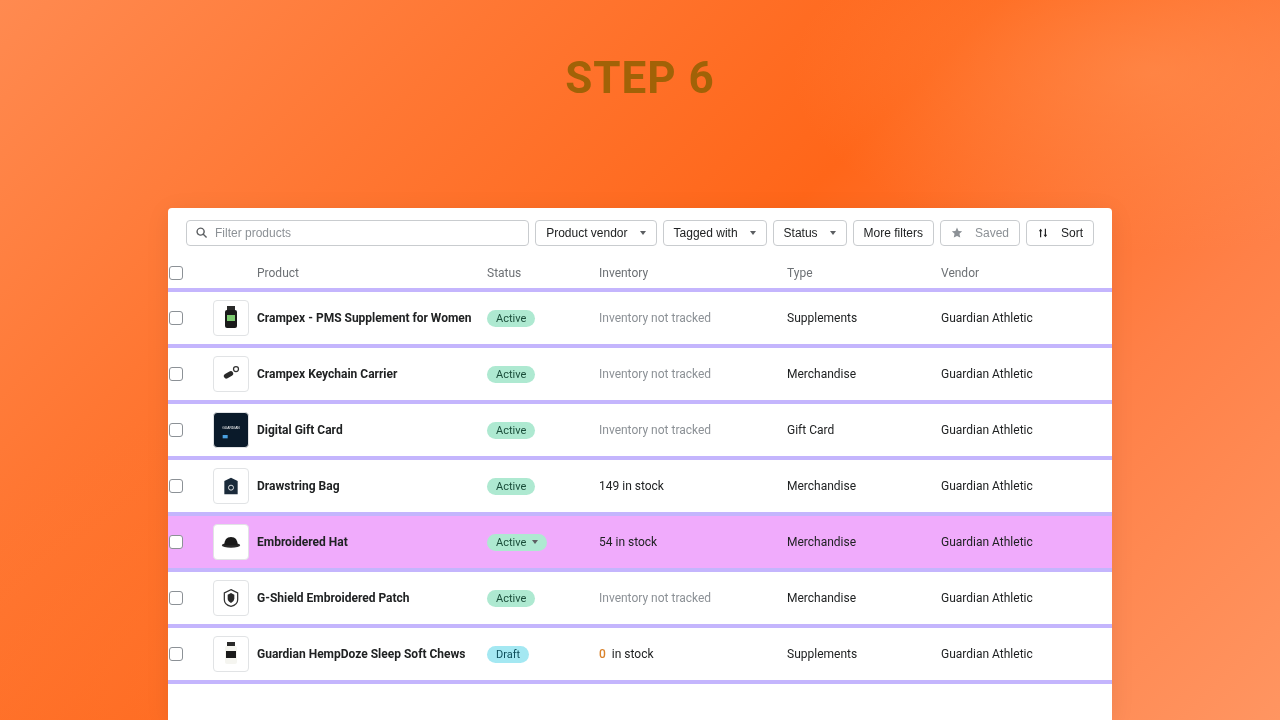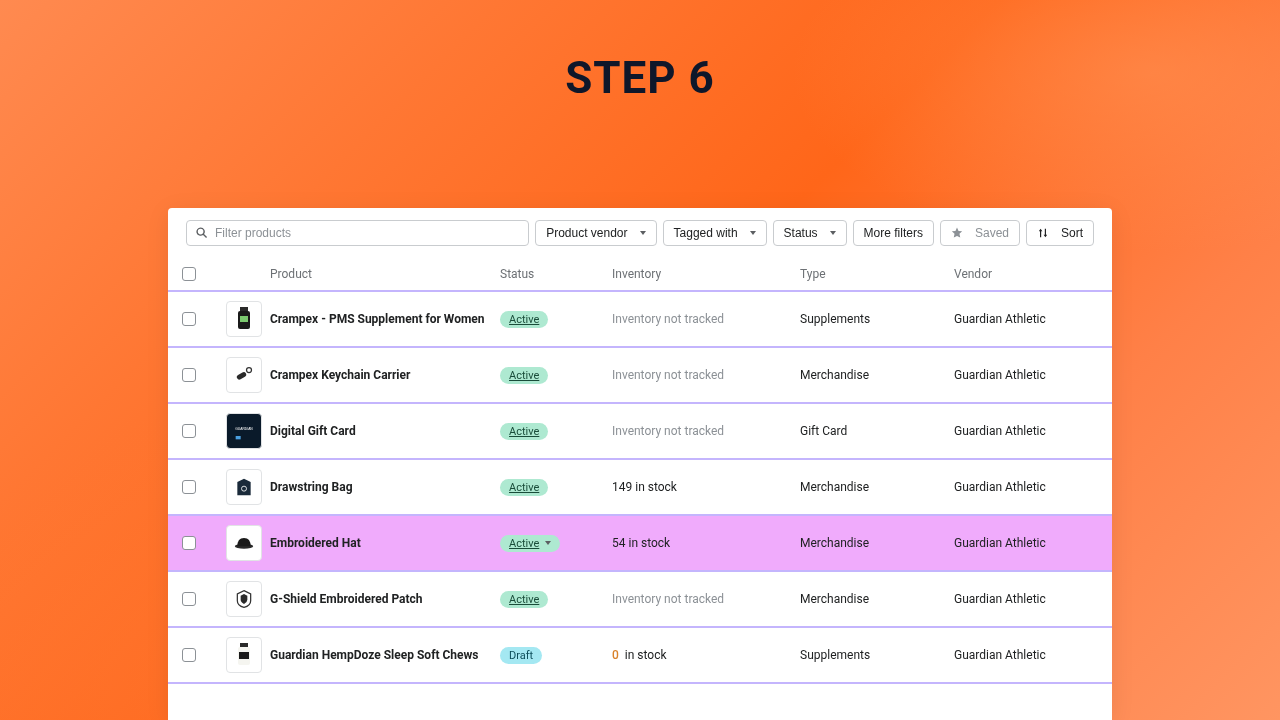--- a/index.html
+++ b/index.html
@@ -15,21 +15,21 @@
   position: absolute;
   inset: 0;
   background:
     radial-gradient(ellipse 800px 400px at 20% 90%, rgba(255,120,50,0.4), transparent 60%),
     radial-gradient(ellipse 600px 300px at 90% 10%, rgba(255,150,90,0.5), transparent 60%);
   pointer-events: none;
 }
 .header {
   text-align: center;
   padding-top: 52px;
-  color: #0f172a;
+  color: #a16207;
   position: relative;
   z-index: 1;
 }
 .header h1 {
   font-size: 44px;
   font-weight: 700;
   letter-spacing: 1px;
   margin-bottom: 18px;
 }
 .header h2 {
@@ -91,22 +91,22 @@
   border-top: 4px solid #5c5f62;
 }
 .pill-btn.disabled { color: #8c9196; }
 .pill-btn svg { width: 12px; height: 12px; fill: #8c9196; }
 .pill-btn.sort svg { fill: #202223; }
 .table { width: 100%; }
 .thead, .trow {
   display: grid;
   grid-template-columns: 44px 44px 230px 112px 188px 154px 1fr;
   align-items: center;
-  border-bottom: 2px solid #c4b5fd;
-  padding: 0 14px;
+  border-bottom: 4px solid #c4b5fd;
+  padding: 0 1px;
 }
 .thead {
   font-size: 12px;
   color: #6d7175;
   height: 34px;
 }
 .trow {
   height: 56px;
   font-size: 12px;
   color: #202223;
@@ -134,21 +134,21 @@
 .thumb .shape { width: 20px; height: 24px; }
 .product-name { font-weight: 700; color: #202223; }
 .badge {
   display: inline-flex;
   align-items: center;
   padding: 2px 9px;
   border-radius: 10px;
   font-size: 11px;
   gap: 4px;
 }
-.badge.active { background: #aee9d1; color: #1a4d3a; text-decoration: underline; }
+.badge.active { background: #aee9d1; color: #1a4d3a; }
 .badge.draft { background: #a4e8f2; color: #0e4f5c; }
 .badge .caret {
   width: 0; height: 0;
   border-left: 3px solid transparent;
   border-right: 3px solid transparent;
   border-top: 4px solid #5c5f62;
   margin-left: 2px;
 }
 .inv-muted { color: #8c9196; }
 .inv-warn { color: #d9822b; font-weight: 500; }

